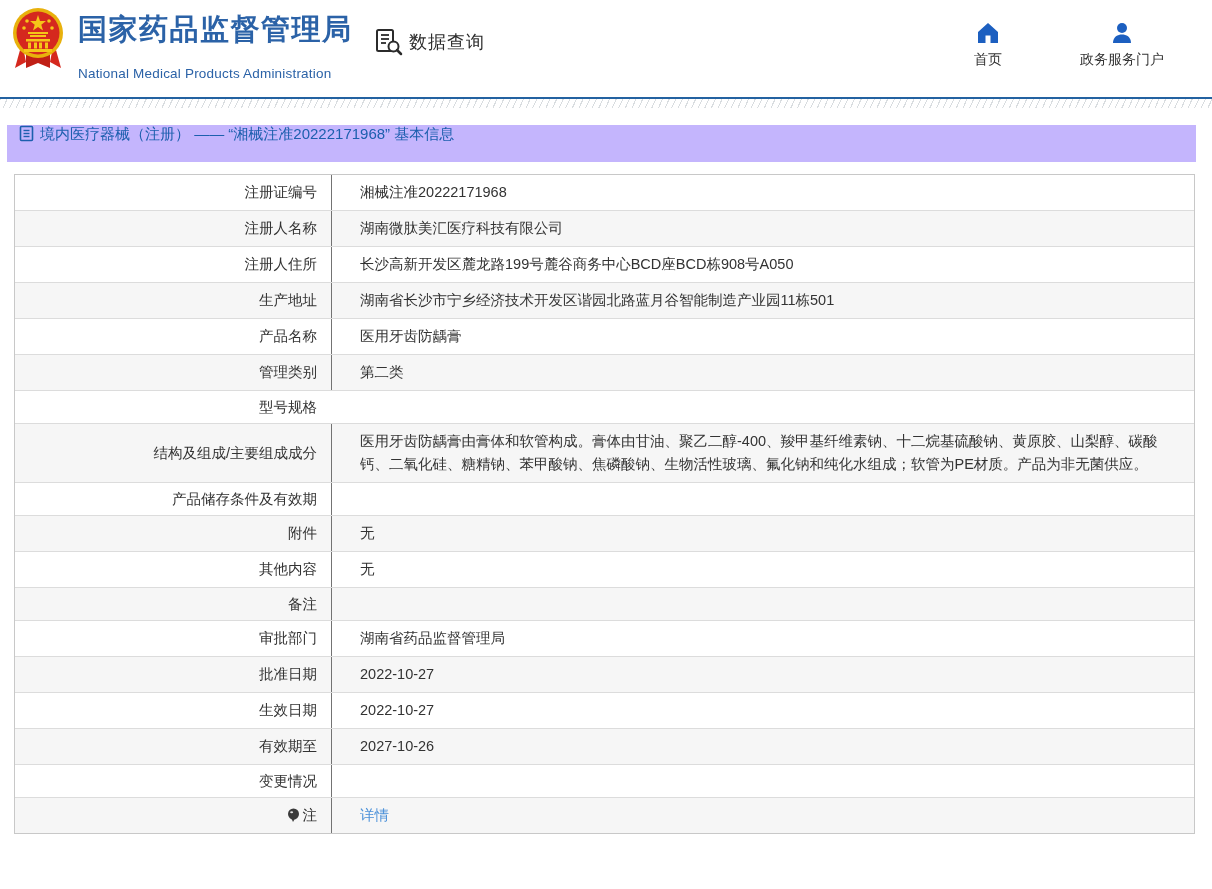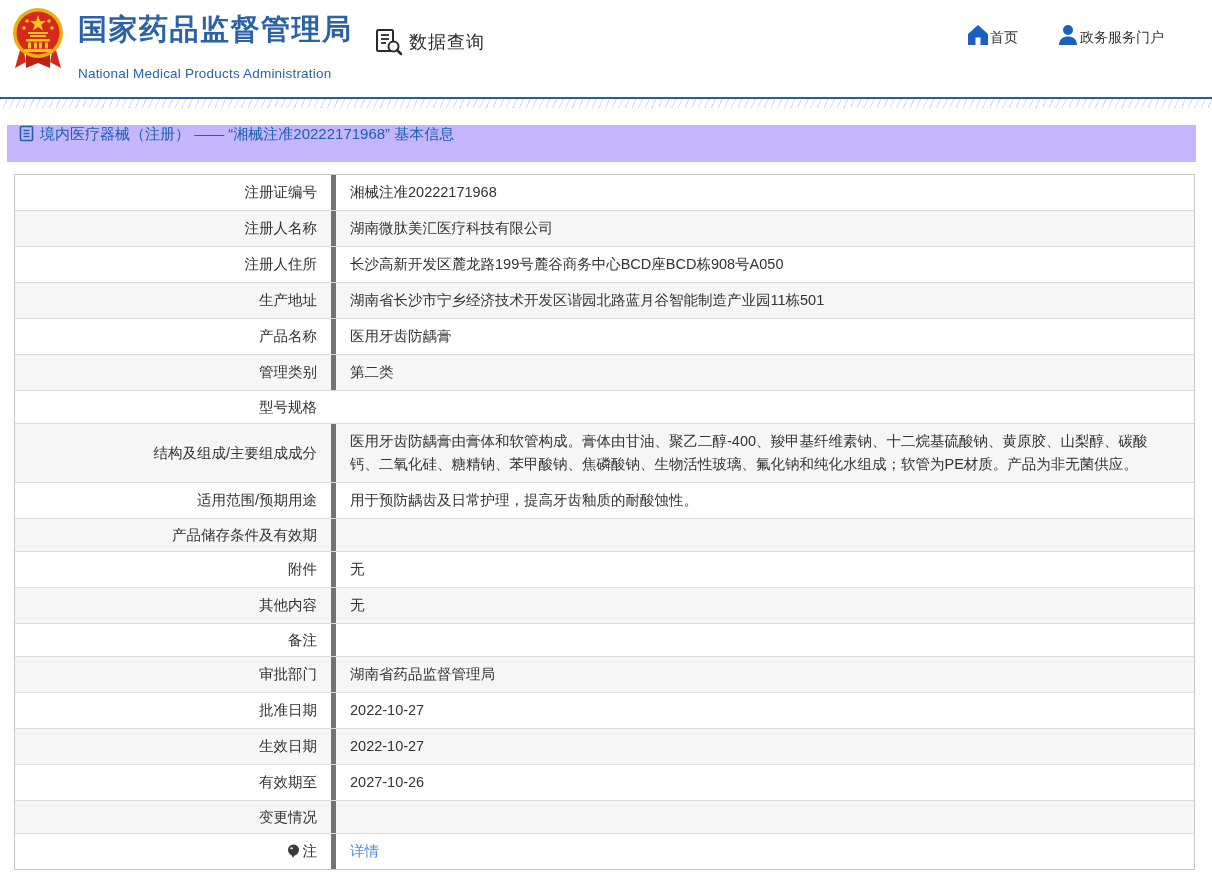--- a/index.html
+++ b/index.html
@@ -12,21 +12,21 @@
   
   .header { height: 97px; position: relative; background: #fff; }
   .logo-wrap { position: absolute; left: 8px; top: 6px; display: flex; align-items: flex-start; }
   .emblem { width: 60px; height: 68px; }
   .title-block { margin-left: 10px; padding-top: 8px; }
   .cn-title { font-size: 29px; font-weight: bold; color: #2b62a7; letter-spacing: 1.5px; line-height: 1.1; }
   .en-title { font-size: 13.5px; color: #2b62a7; margin-top: 20px; letter-spacing: 0.2px; }
   .dq { position: absolute; left: 374px; top: 27px; display: flex; align-items: center; gap: 5px; cursor: pointer; }
   .dq-text { font-size: 18px; color: #2b2b2b; letter-spacing: 1px; }
   .nav { position: absolute; right: 48px; top: 22px; display: flex; gap: 38px; }
-  .nav-item { display: flex; flex-direction: row; align-items: center; cursor: pointer; }
+  .nav-item { display: flex; flex-direction: column; align-items: center; cursor: pointer; margin-left: 40px; }
   .nav-item .nav-label { font-size: 14px; color: #333; margin-top: 7px; white-space: nowrap; }
   
   .sep-line { height: 2px; background: #2362a1; }
   .sep-hatch {
     height: 9px;
     background: repeating-linear-gradient(115deg, #d9dde0 0 1px, #ffffff 1px 6px);
   }
   
   .breadcrumb {
     margin: 17px 16px 0 7px;
@@ -53,22 +53,22 @@
     font-size: 14.5px;
     color: #333;
     display: flex;
     justify-content: flex-end;
     align-items: center;
     gap: 3px;
     text-align: right;
   }
   .tvalue {
     flex: 1;
-    border-left: 5px solid #737373;
-    padding: 6px 24px 6px 14px;
+    border-left: 1px solid #737373;
+    padding: 6px 24px 6px 28px;
     font-size: 14.5px;
     color: #333;
     line-height: 23px;
     display: flex;
     align-items: flex-end;
     flex-wrap: wrap;
   }
   .tvalue .val-inner { width: 100%; }
   .link { color: #4a90d9; text-decoration: none; cursor: pointer; }
   .note-ico { display: inline-flex; align-items: center; }
@@ -222,29 +222,20 @@
   <div class="trow">
     <div class="tlabel">
 
       <span class="lbl-txt">结构及组成/主要组成成分</span>
     </div>
     <div class="tvalue">
       <span class="val-inner">医用牙齿防龋膏由膏体和软管构成。膏体由甘油、聚乙二醇-400、羧甲基纤维素钠、十二烷基硫酸钠、黄原胶、山梨醇、碳酸钙、二氧化硅、糖精钠、苯甲酸钠、焦磷酸钠、生物活性玻璃、氟化钠和纯化水组成；软管为PE材质。产品为非无菌供应。</span>
     </div>
   </div>
 
-  <div class="trow">
-    <div class="tlabel">
-
-      <span class="lbl-txt">适用范围/预期用途</span>
-    </div>
-    <div class="tvalue">
-      <span class="val-inner">用于预防龋齿及日常护理，提高牙齿釉质的耐酸蚀性。</span>
-    </div>
-  </div>
 
   <div class="trow">
     <div class="tlabel">
 
       <span class="lbl-txt">产品储存条件及有效期</span>
     </div>
     <div class="tvalue">
       <span class="val-inner"></span>
     </div>
   </div>

